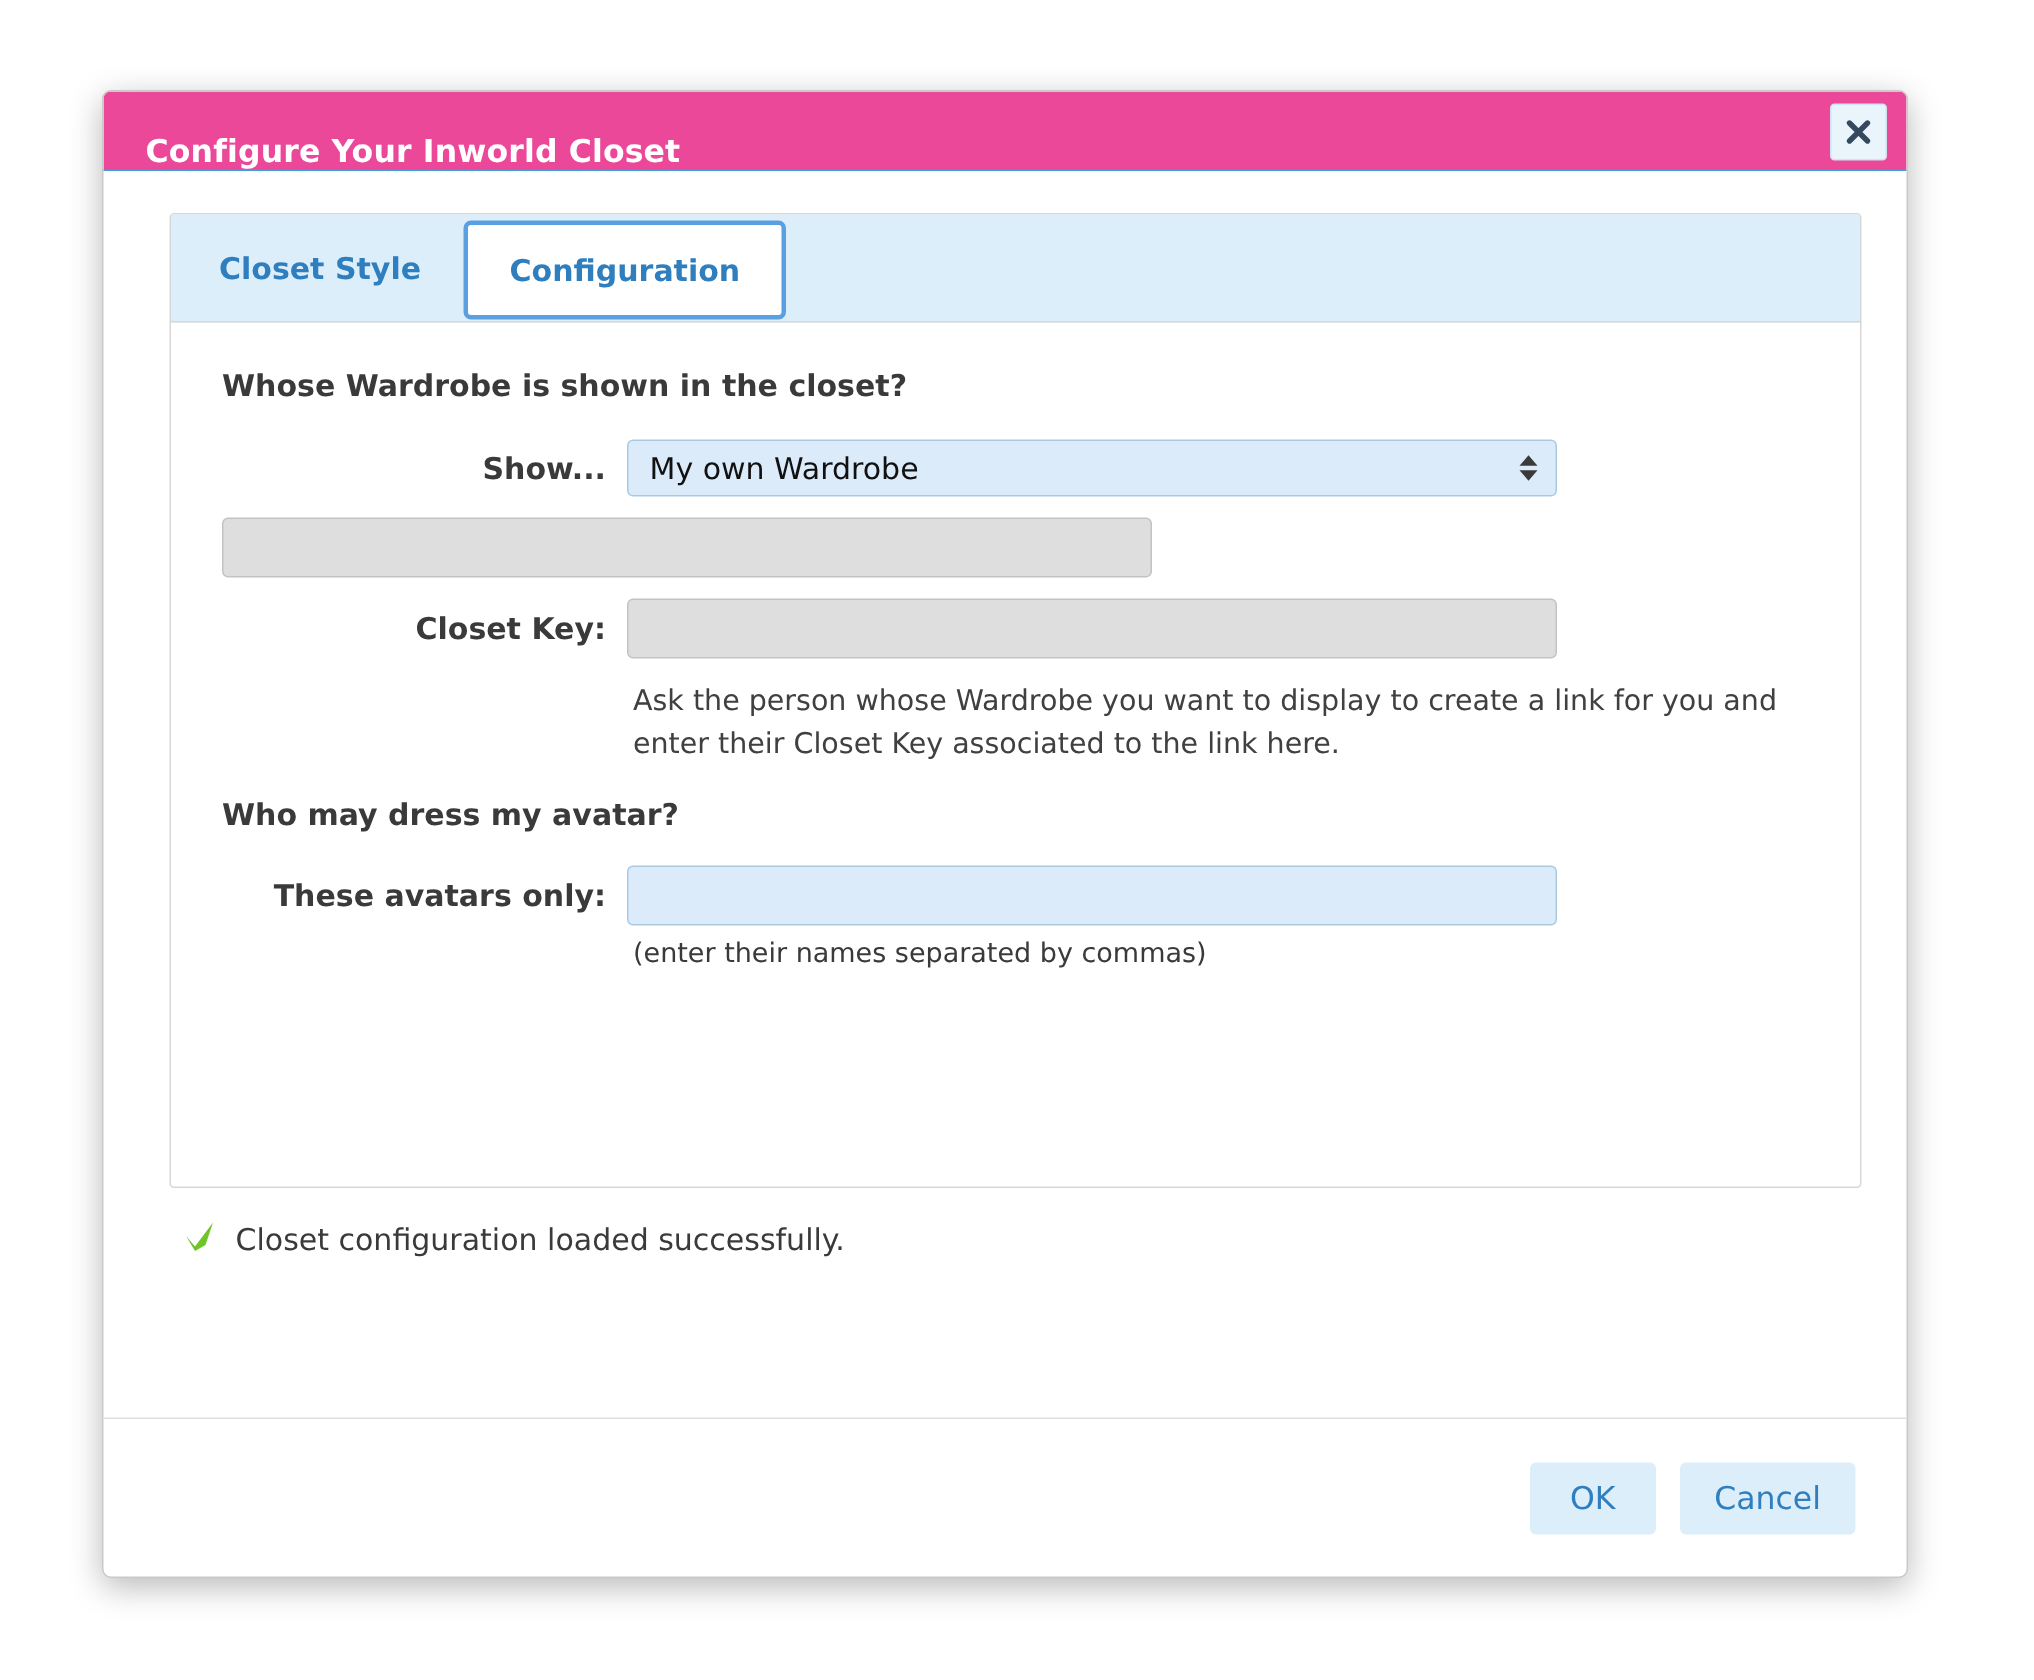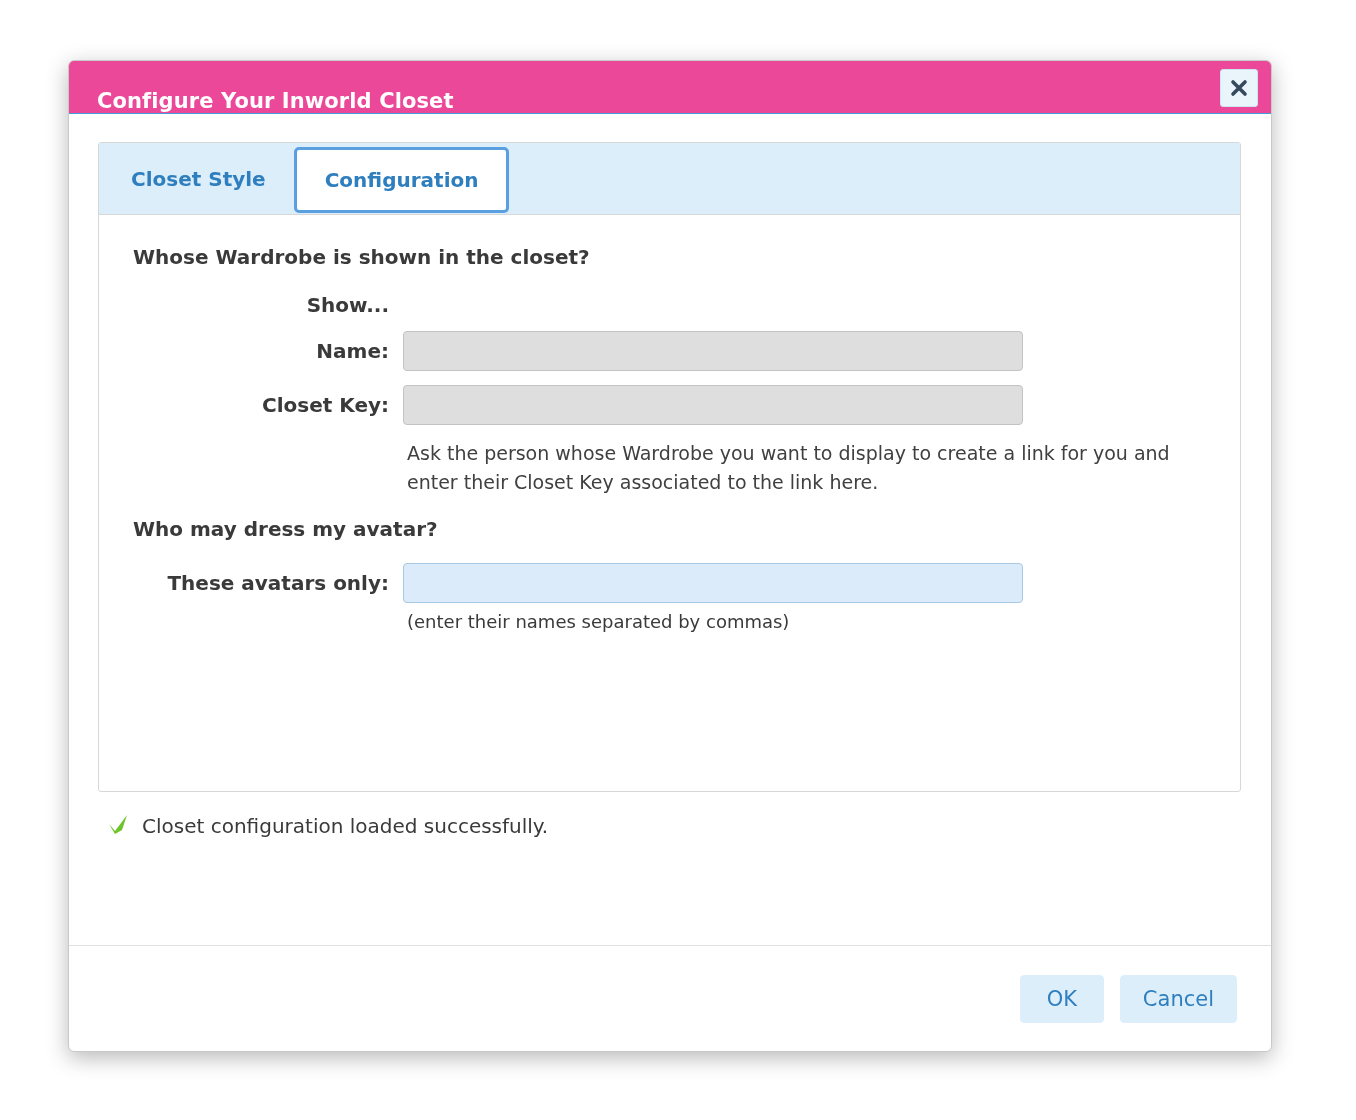--- a/index.html
+++ b/index.html
@@ -61,21 +61,21 @@
     border: 1px solid #cfe4f2;
     border-radius: 3px;
     display: flex;
     align-items: center;
     justify-content: center;
     cursor: pointer;
   }
   .close-button svg { display:block; }
 
   .body {
-    padding: 28px 30px 0 29px;
+    padding: 28px 30px 0 44px;
   }
 
   .panel {
     border: 1px solid #d7d7d7;
     border-radius: 3px;
     background: #ffffff;
     height: 650px;
     box-sizing: border-box;
     position: relative;
   }
@@ -325,24 +325,30 @@
           <div class="tab">Closet Style</div>
           <div class="tab active">Configuration</div>
         </div>
 
         <div class="content">
 
           <div class="section-title">Whose Wardrobe is shown in the closet?</div>
 
           <div class="form-row">
             <div class="form-label">Show...</div>
+            <div class="select-box">
+              <span class="select-value">My own Wardrobe</span>
+              <span class="select-arrows">
+                <span class="arrow-up"></span>
+                <span class="arrow-down"></span>
+              </span>
+            </div>
           </div>
 
           <div class="form-row">
-            <div class="form-label">Name:</div>
             <input class="text-input" type="text" value="" style="">
           </div>
 
           <div class="form-row">
             <div class="form-label">Closet Key:</div>
             <input class="text-input" type="text" value="" style="">
           </div>
 
           <div class="helper-text">Ask the person whose Wardrobe you want to display to create a link for you and enter their Closet Key associated to the link here.</div>
 

